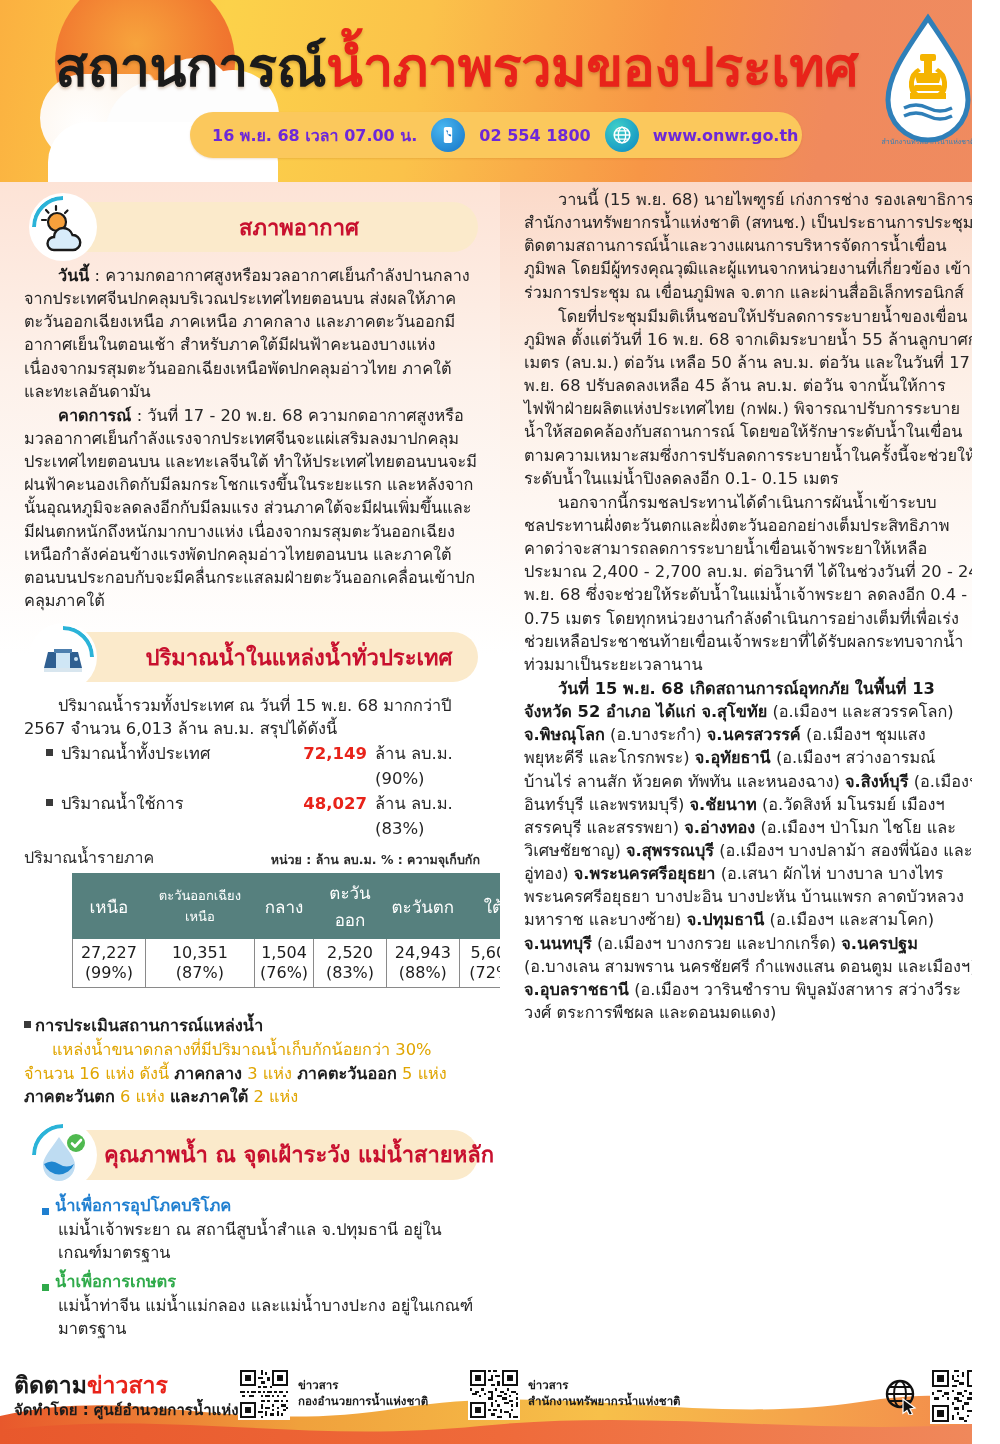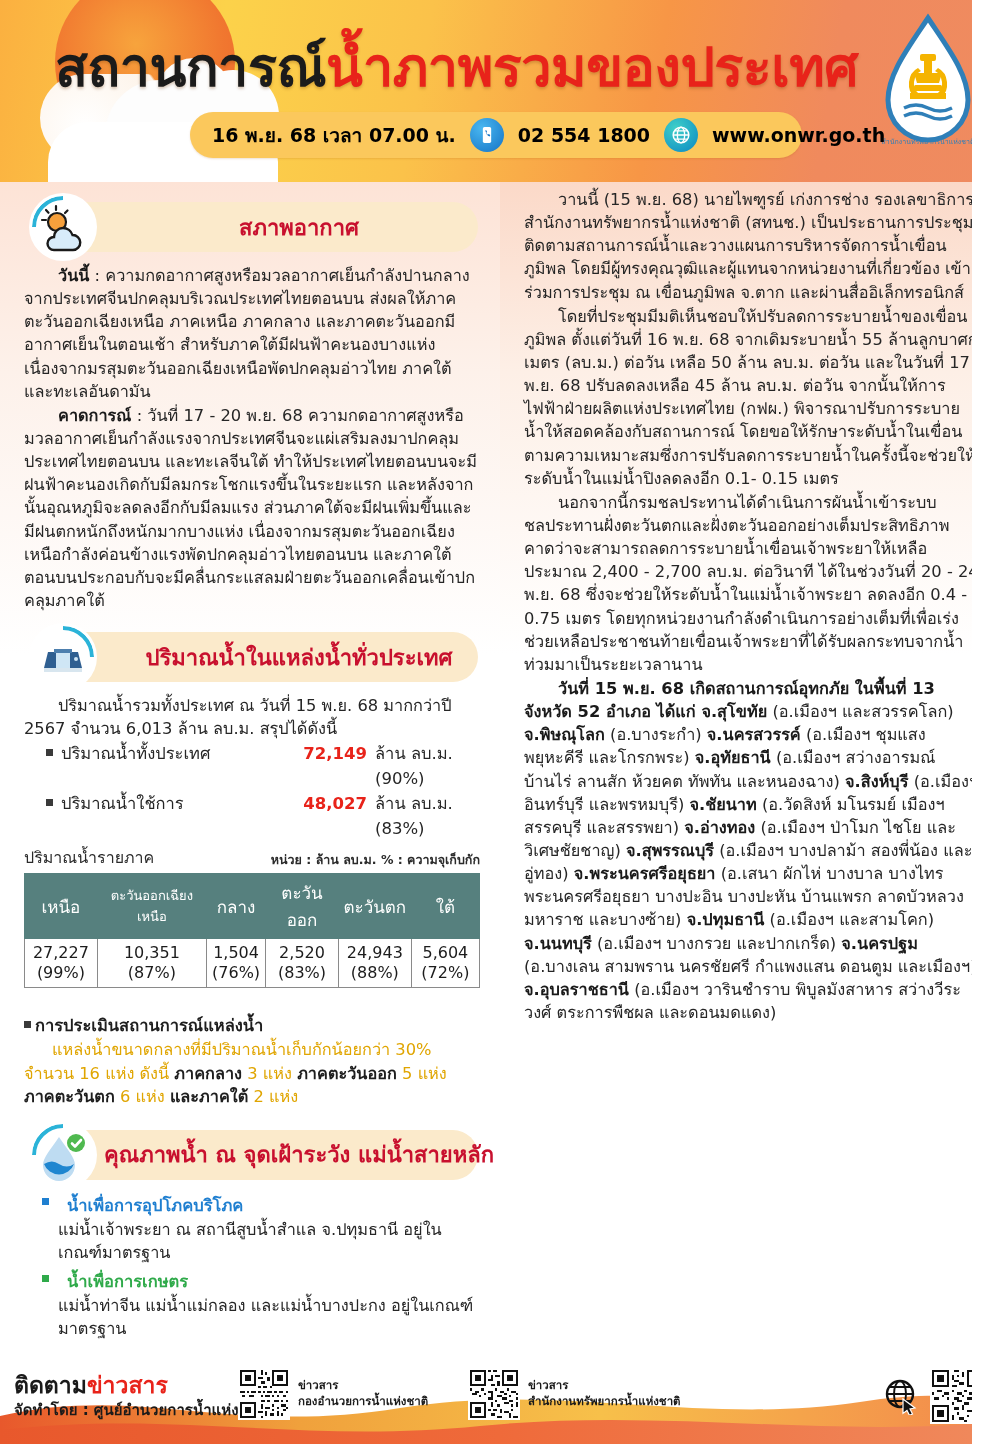--- a/index.html
+++ b/index.html
@@ -47,21 +47,21 @@
   .hdr-title .t1 { color: #1b1b1b; }
   .hdr-title .t2 { color: #e8231a; }
 
   .hdr-pill {
     position: absolute; left: 190px; top: 112px; z-index: 7;
     height: 46px; width: 612px;
     background: #fbc85c; border-radius: 23px;
     display: flex; align-items: center; gap: 14px; padding: 0 22px;
     box-shadow: 0 1px 2px rgba(160,90,10,.18);
   }
-  .hdr-pill .txt { font-size: 19px; font-weight: bold; color: #000000; white-space: nowrap; }
+  .hdr-pill .txt { font-size: 16px; font-weight: bold; color: #6d28d9; white-space: nowrap; }
   .badge-ico {
     width: 34px; height: 34px; border-radius: 50%;
     display:flex; align-items:center; justify-content:center; flex: 0 0 auto;
     color:#fff; font-size: 19px; line-height: 1;
   }
   .badge-phone { background: radial-gradient(circle at 35% 30%, #49b7f0, #1473c6); }
   .badge-web   { background: radial-gradient(circle at 35% 30%, #3fd0c8, #0a87c4); }
 
   .onwr-logo {
     position: absolute; right: 18px; top: 12px; width: 108px; height: 150px; z-index: 6;
@@ -111,21 +111,21 @@
   }
   ul.wv li .sq { width: 7px; height: 7px; background: #3a3a3a; flex: 0 0 auto; position: relative; top: -3px; }
   ul.wv li .lbl  { width: 208px; flex: 0 0 auto; }
   ul.wv li .num  { color: #e8231a; font-weight: bold; width: 90px; text-align: right; flex:0 0 auto; }
   ul.wv li .unit { }
 
   .tbl-cap { display:flex; justify-content: space-between; align-items:flex-end; margin: 4px 0 3px 0; }
   .tbl-cap .l { font-size: 16px; color:#2b2b2b; }
   .tbl-cap .r { font-size: 12.5px; color:#2b2b2b; font-weight:bold; }
 
-  table.regions { width: 100%; border-collapse: collapse; table-layout: fixed; }
+  table.regions { width: 100%; border-collapse: collapse; table-layout: fixed; margin-left: 48px; }
   table.regions th {
     background: #56807e; color: #ffffff; font-weight: normal;
     font-size: 17px; padding: 5px 2px; text-align:center;
     border: 1px solid #56807e;
   }
   table.regions th.small { font-size: 13px; }
   table.regions td {
     border: 1px solid #8a8a8a; text-align:center; font-size: 16px;
     color:#1c1c1c; padding: 4px 2px; line-height:1.25; background:#fff;
   }
@@ -133,21 +133,21 @@
   .assess-head {
     display:flex; align-items:baseline; gap:4px; margin-top: 24px; font-size: 16.5px; font-weight:bold; color:#1e1e1e;
   }
   .assess-head .sq { width: 7px; height: 7px; background: #3a3a3a; position:relative; top:-3px; flex:0 0 auto;}
   .assess-body { font-size: 16.3px; line-height: 1.42; color:#e0a500; text-indent: 28px; }
   .assess-body b { color:#1e1e1e; font-weight:bold; }
 
   
   ul.wq { list-style:none; margin: 4px 0 0 0; padding: 0 0 0 18px; }
   ul.wq > li { margin-bottom: 4px; }
-  ul.wq .row { display:flex; align-items:center; gap:18px; }
+  ul.wq .row { display:flex; align-items:flex-end; gap:6px; }
   ul.wq .sq { width: 7px; height: 7px; flex:0 0 auto; position:relative; top:-3px; }
   ul.wq .sq.blue { background:#1f7fd0; }
   ul.wq .sq.green { background:#2faa4a; }
   ul.wq .hd { font-size:16.5px; font-weight:bold; }
   ul.wq .hd.blue { color:#1f7fd0; }
   ul.wq .hd.green { color:#2faa4a; }
   ul.wq .dsc { font-size:16.3px; line-height:1.42; color:#262626; padding-left: 16px; }
 
   
   .footer { position:absolute; left:0; bottom:0; width:1000px; height:80px; }

